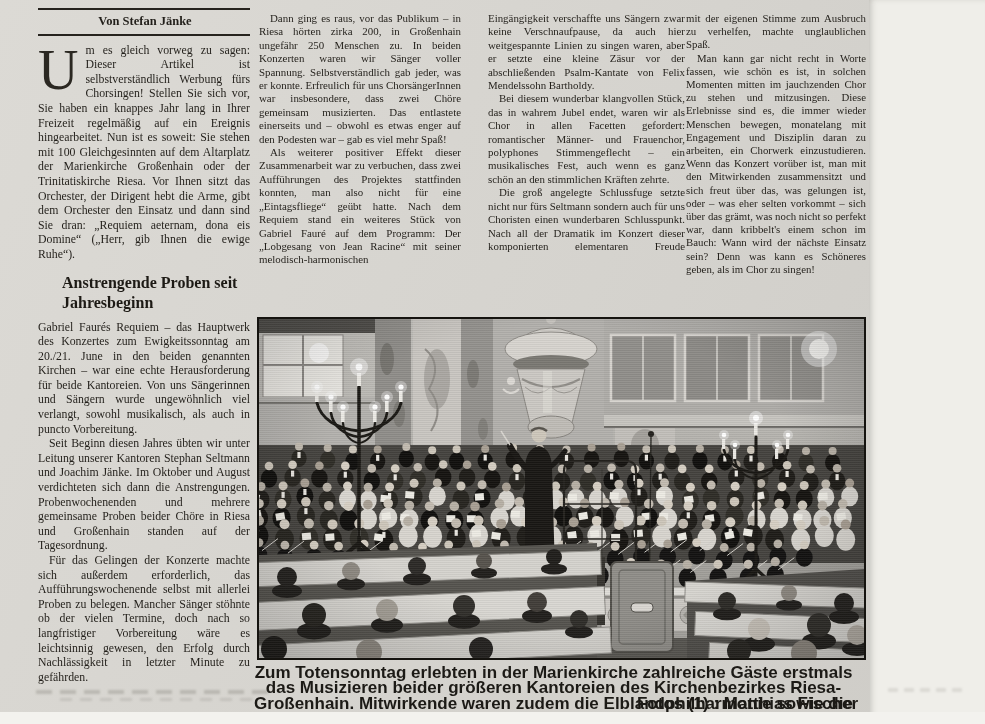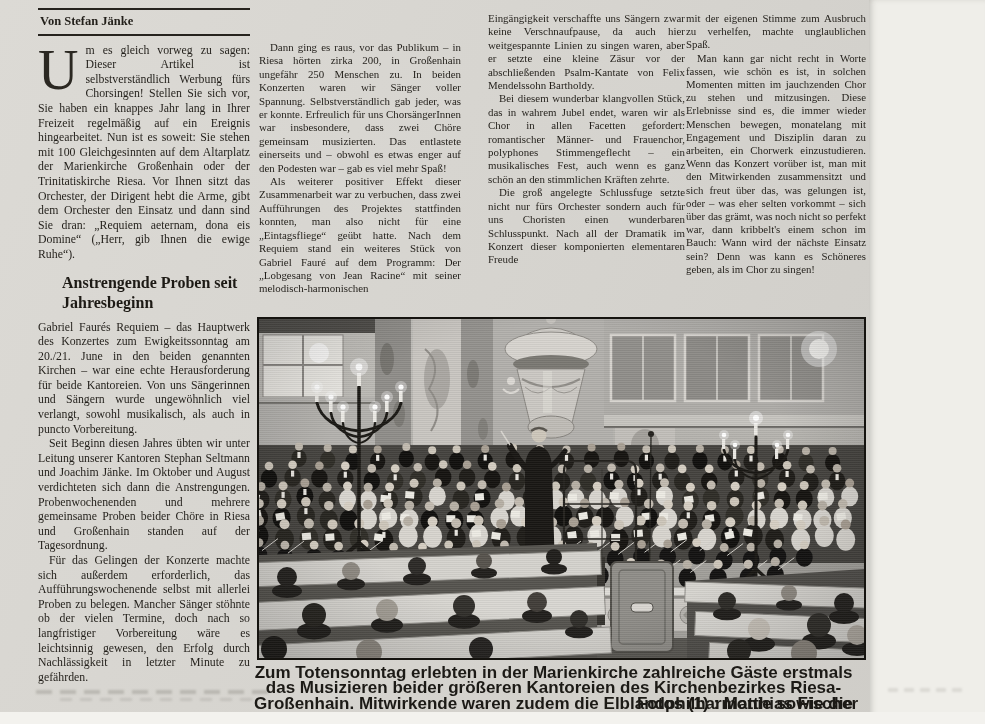--- a/index.html
+++ b/index.html
@@ -8,27 +8,27 @@
   .paper{position:absolute;left:0;top:0;width:985px;height:712px;
     background:linear-gradient(115deg,#dcdad5 0%,#d5d3ce 55%,#ceccc7 100%);
     box-shadow:0 2px 4px rgba(90,88,80,.5);}
   .right-strip{position:absolute;left:869px;top:0;width:116px;height:724px;
     background:#efeee9;box-shadow:inset 4px 0 7px -3px rgba(100,98,90,.4);}
   .bottom-strip{position:absolute;left:0;top:712px;width:985px;height:12px;background:#f3f2ee;}
 
   .col{position:absolute;top:12px;color:#221f1a;text-align:justify;}
   .col p{margin:0;}
   #col1{left:38px;top:8px;width:212px;font-size:11.8px;line-height:14.6px;}
-  #col2{left:259px;width:202px;font-size:10.9px;line-height:13.4px;height:303px;overflow:hidden;margin-top:29px;}
+  #col2{left:259px;width:202px;font-size:10.9px;line-height:13.4px;height:303px;overflow:hidden;}
   #col3{left:488px;width:197px;font-size:10.9px;line-height:13.4px;height:303px;overflow:hidden;}
   #col4{left:686px;width:180px;font-size:10.8px;line-height:13.2px;height:303px;overflow:hidden;}
   .ind{text-indent:11px;}
   .runon{text-align-last:justify;}
   .rule{height:2px;background:#26231e;}
-  .byline{font-weight:bold;font-size:12.5px;padding:4px 0 5px 2px;text-align:left;}
+  .byline{font-weight:bold;font-size:12.5px;padding:4px 0 5px 2px;text-align:center;}
   .lead{margin-top:7px !important;}
   .dropcap{float:left;font-size:56px;line-height:44px;padding:5px 7px 2px 0;color:#2b2822;}
   .subhead{font-weight:bold;font-size:16px;line-height:20px;padding:11px 0 7px 24px;text-align:left;color:#1d1a15;}
 
   .photo-frame{position:absolute;left:257px;top:317px;width:609px;height:343px;
     border:2px solid #15130f;box-sizing:border-box;background:#8e8c88;}
   .photo-frame svg{display:block;width:605px;height:339px;}
   .photo-frame::after{content:"";position:absolute;inset:0;pointer-events:none;
     background:repeating-linear-gradient(0deg,rgba(255,255,255,.05) 0 1px,rgba(20,20,20,.05) 1px 2px),
       radial-gradient(ellipse at 50% 45%,rgba(255,255,255,0) 55%,rgba(10,10,10,.20) 100%);}
@@ -66,21 +66,21 @@
   </div>
 
   <div class="col" id="col2">
     <p class="ind">Dann ging es raus, vor das Publikum – in Riesa hörten zirka 200, in Großenhain ungefähr 250 Menschen zu. In beiden Konzerten waren wir Sänger voller Spannung. Selbstverständlich gab jeder, was er konnte. Erfreulich für uns ChorsängerInnen war insbesondere, dass zwei Chöre gemeinsam musizierten. Das entlastete einerseits und – obwohl es etwas enger auf den Podesten war – gab es viel mehr Spaß!</p>
     <p class="ind runon">Als weiterer positiver Effekt dieser Zusammenarbeit war zu verbuchen, dass zwei Aufführungen des Projektes stattfinden konnten, man also nicht für eine „Eintagsfliege“ geübt hatte. Nach dem Requiem stand ein weiteres Stück von Gabriel Fauré auf dem Programm: Der „Lobgesang von Jean Racine“ mit seiner melodisch-harmonischen</p>
   </div>
 
   <div class="col" id="col3">
     <p>Eingängigkeit verschaffte uns Sängern zwar keine Verschnaufpause, da auch hier weitgespannte Linien zu singen waren, aber er setzte eine kleine Zäsur vor der abschließenden Psalm-Kantate von Felix Mendelssohn Bartholdy.</p>
     <p class="ind">Bei diesem wunderbar klangvollen Stück, das in wahrem Jubel endet, waren wir als Chor in allen Facetten gefordert: romantischer Männer- und Frauenchor, polyphones Stimmengeflecht – ein musikalisches Fest, auch wenn es ganz schön an den stimmlichen Kräften zehrte.</p>
-    <p class="ind runon">Die groß angelegte Schlussfuge setzte nicht nur fürs Orchester sondern auch für uns Choristen einen wunderbaren Schlusspunkt. Nach all der Dramatik im Konzert dieser komponierten elementaren Freude</p>
+    <p class="ind runon">Die groß angelegte Schlussfuge setzte nicht nur fürs Seltmann sondern auch für uns Choristen einen wunderbaren Schlusspunkt. Nach all der Dramatik im Konzert dieser komponierten elementaren Freude</p>
   </div>
 
   <div class="col" id="col4">
     <p>mit der eigenen Stimme zum Ausbruch zu verhelfen, machte unglaublichen Spaß.</p>
     <p class="ind">Man kann gar nicht recht in Worte fassen, wie schön es ist, in solchen Momenten mitten im jauchzenden Chor zu stehen und mitzusingen. Diese Erlebnisse sind es, die immer wieder Menschen bewegen, monatelang mit Engagement und Disziplin daran zu arbeiten, ein Chorwerk einzustudieren. Wenn das Konzert vorüber ist, man mit den Mitwirkenden zusammensitzt und sich freut über das, was gelungen ist, oder – was eher selten vorkommt – sich über das grämt, was noch nicht so perfekt war, dann kribbelt's einem schon im Bauch: Wann wird der nächste Einsatz sein? Denn was kann es Schöneres geben, als im Chor zu singen!</p>
   </div>
 
   <div class="photo-frame">
     <svg viewBox="0 0 605 339" preserveAspectRatio="none">
       <defs>

